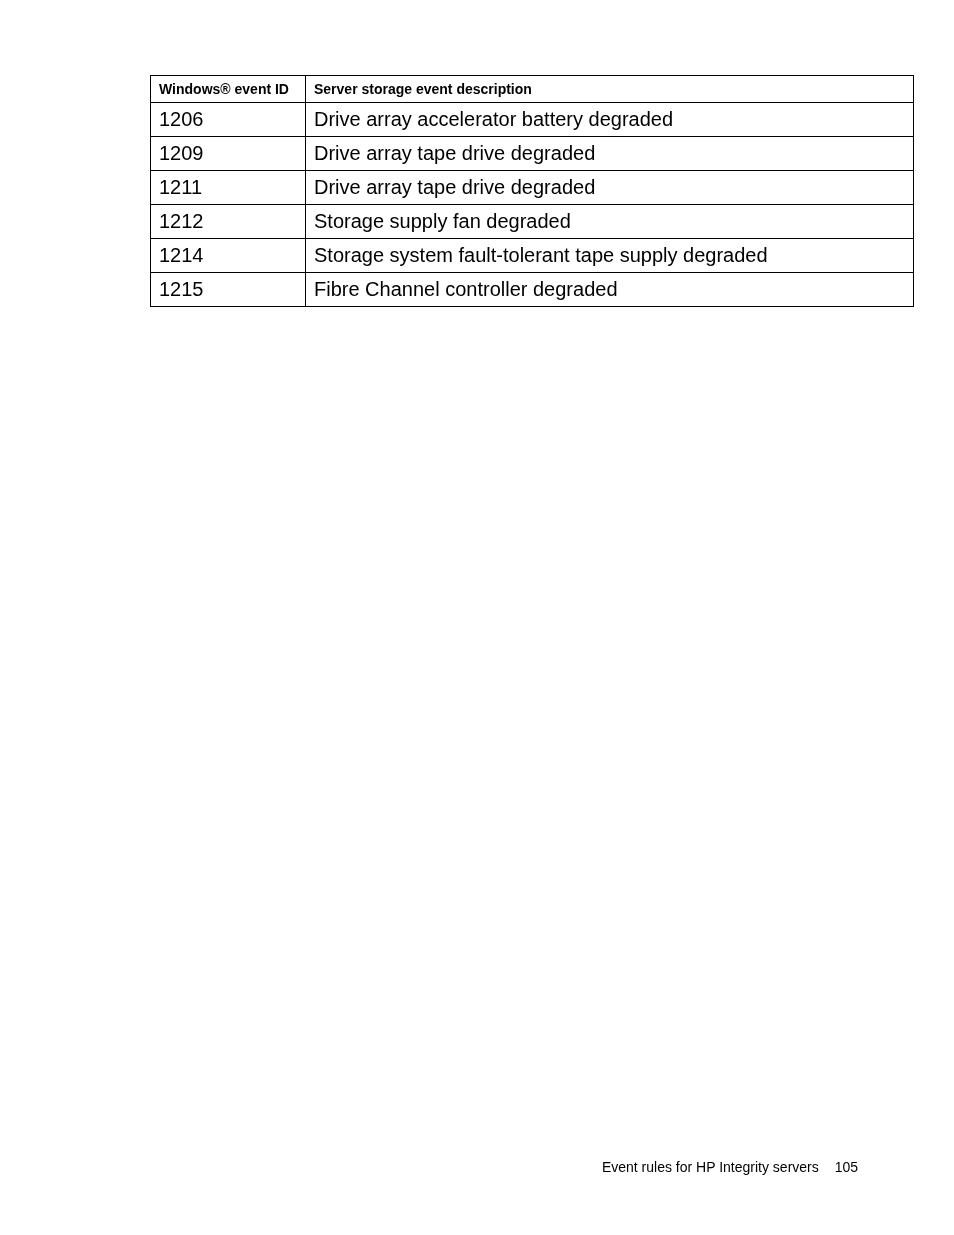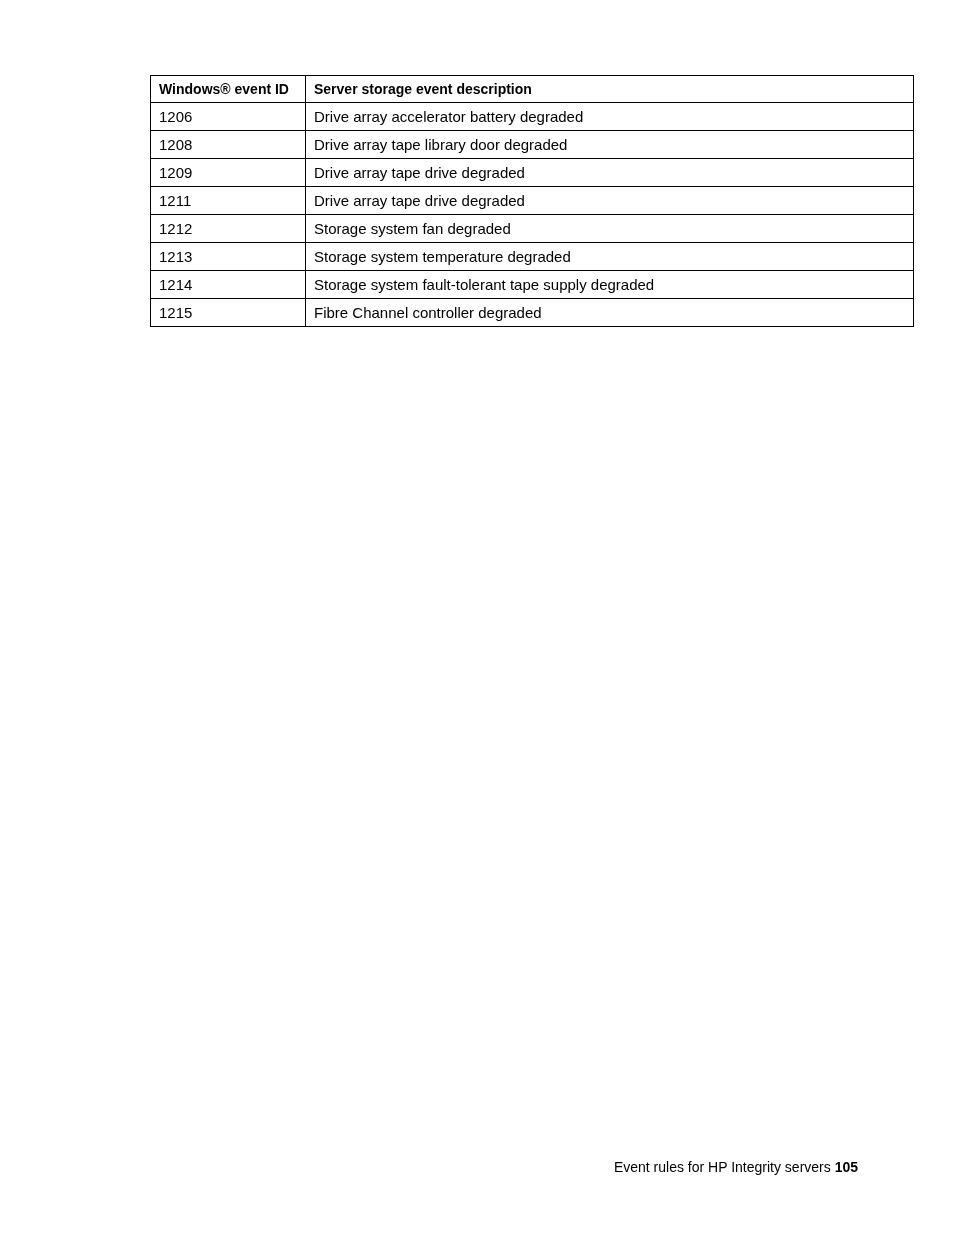--- a/index.html
+++ b/index.html
@@ -20,78 +20,70 @@
     table {
       width: 100%;
       border-collapse: collapse;
       border: 1.5px solid #000;
     }
     th, td {
       border: 1px solid #000;
       padding: 5px 8px;
       text-align: left;
       vertical-align: top;
-      font-size: 15px;
+      font-size: 20px;
     }
     th {
       font-weight: bold;
       font-size: 14px;
     }
     th.col-id {
       width: 155px;
     }
     td.col-id {
       width: 155px;
     }
     .footer {
       position: absolute;
       bottom: 60px;
       right: 96px;
       font-size: 14px;
       font-weight: normal;
     }
     .page-number {
-      font-weight: bold;
+      margin-left: 12px;
     }
   </style>
 </head>
 <body>
 
 <div class="page-content">
   <table>
     <thead>
       <tr>
         <th class="col-id">Windows® event ID</th>
         <th>Server storage event description</th>
       </tr>
     </thead>
     <tbody>
       <tr>
         <td class="col-id">1206</td>
         <td>Drive array accelerator battery degraded</td>
       </tr>
       <tr>
-        <td class="col-id">1208</td>
-        <td>Drive array tape library door degraded</td>
-      </tr>
-      <tr>
         <td class="col-id">1209</td>
         <td>Drive array tape drive degraded</td>
       </tr>
       <tr>
         <td class="col-id">1211</td>
         <td>Drive array tape drive degraded</td>
       </tr>
       <tr>
         <td class="col-id">1212</td>
-        <td>Storage system fan degraded</td>
-      </tr>
-      <tr>
-        <td class="col-id">1213</td>
-        <td>Storage system temperature degraded</td>
+        <td>Storage supply fan degraded</td>
       </tr>
       <tr>
         <td class="col-id">1214</td>
         <td>Storage system fault-tolerant tape supply degraded</td>
       </tr>
       <tr>
         <td class="col-id">1215</td>
         <td>Fibre Channel controller degraded</td>
       </tr>
     </tbody>

